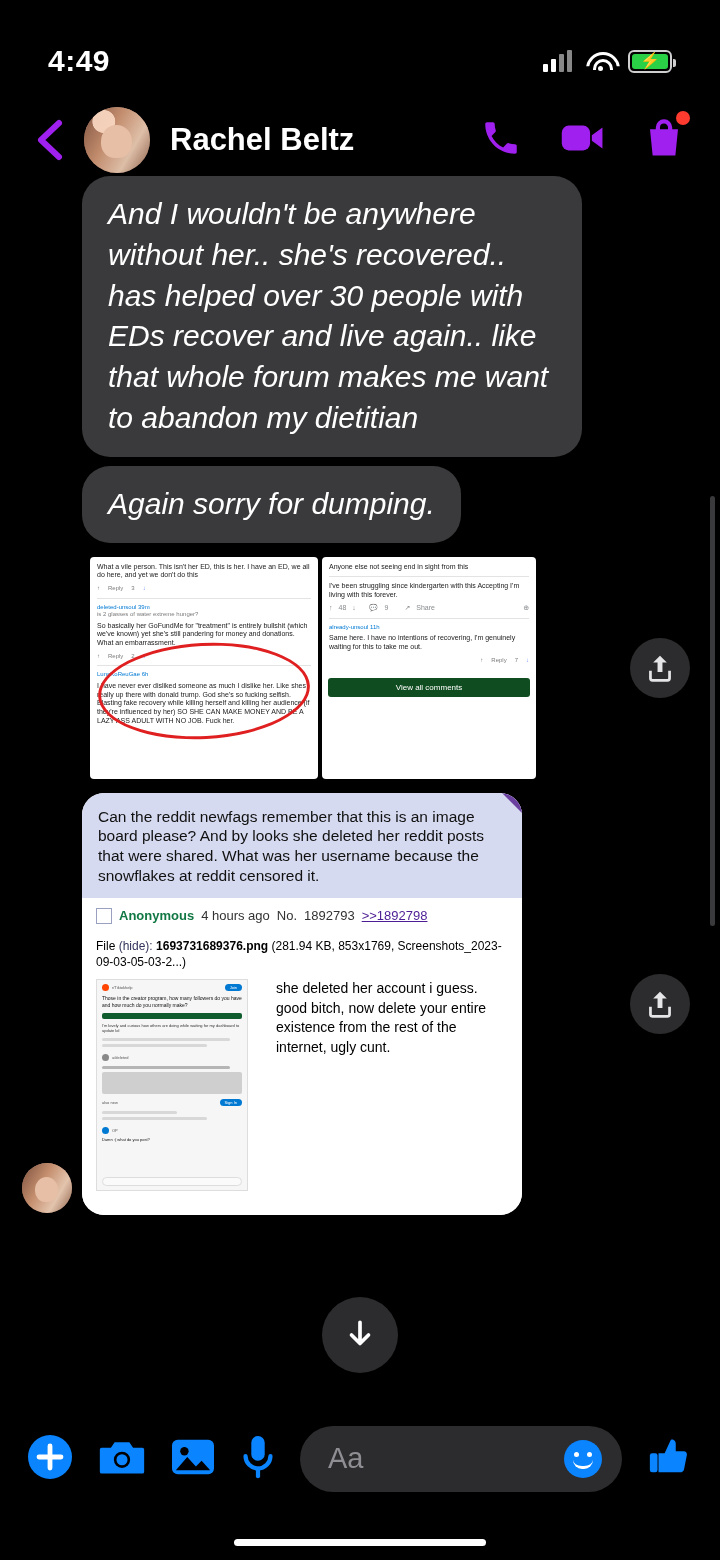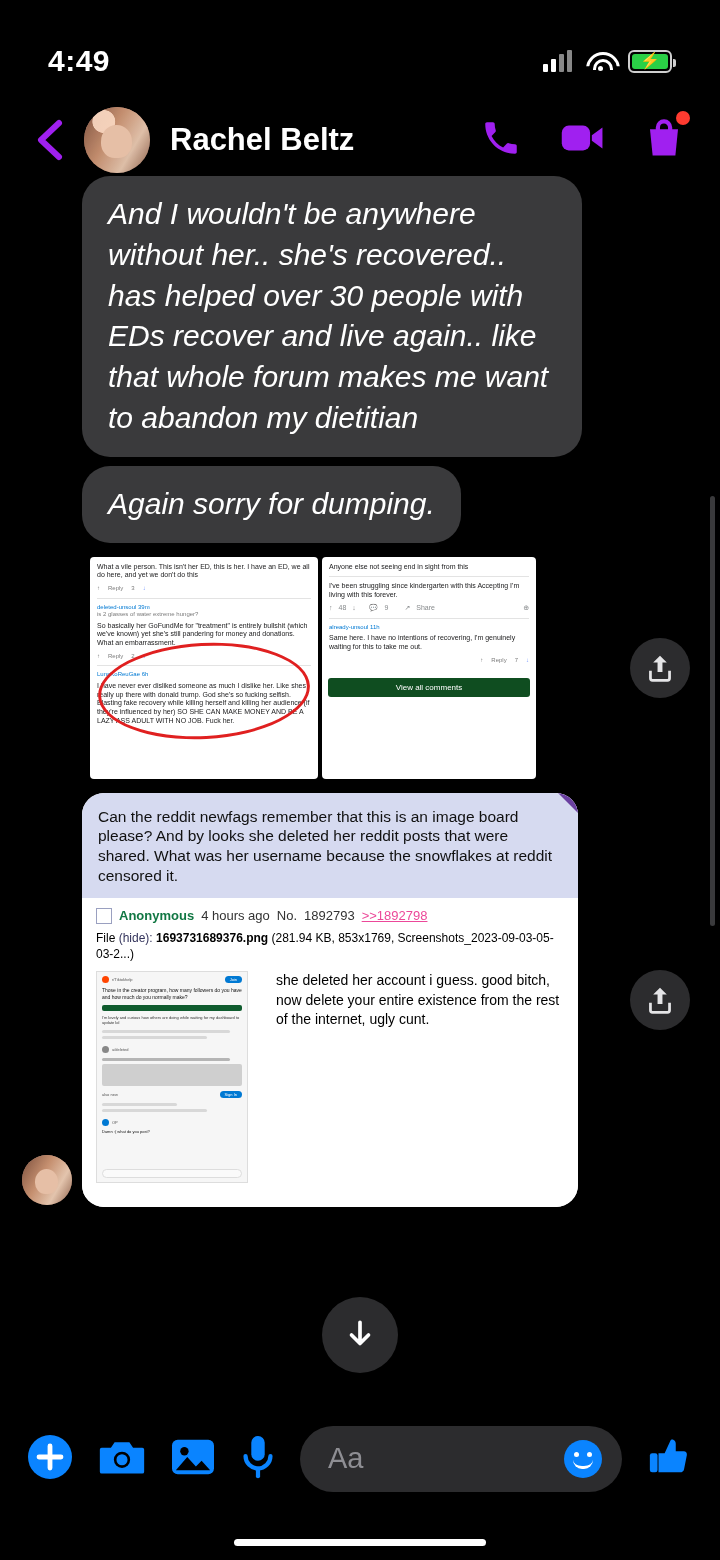--- a/index.html
+++ b/index.html
@@ -278,21 +278,21 @@
     align-items: center;
     justify-content: center;
     margin-left: auto;
     margin-right: 8px;
     cursor: pointer;
     flex: none;
   }
 
   
   .big-shot {
-    width: 496px;
+    width: 440px;
     background: #fff;
     border-radius: 22px;
     overflow: hidden;
     margin-left: 60px;
     position: relative;
   }
   .chan-quote {
     background: #d6daf0;
     padding: 14px 16px 12px;
     font-size: 15.5px;
@@ -306,22 +306,22 @@
     width: 0; height: 0;
     border-left: 20px solid transparent;
     border-top: 20px solid #6a3fa0;
   }
   .chan-post { padding: 10px 14px 24px; background: #fff; }
   .chan-head { display: flex; align-items: center; gap: 7px; font-size: 13px; flex-wrap: wrap; }
   .chan-cb { width: 16px; height: 16px; border: 1px solid #9aa0c0; background:#fff; flex:none; }
   .chan-name { color: #117743; font-weight: bold; }
   .chan-time { color: #333; }
   .chan-no { color: #333; }
-  .chan-link { color: #ec4899; text-decoration: underline; }
-  .chan-file { font-size: 12px; margin-top: 6px; color: #000; line-height: 1.35; }
+  .chan-link { color: #4c1d95; text-decoration: underline; }
+  .chan-file { font-size: 12px; margin-top: 14px; color: #000; line-height: 1.35; }
   .chan-file b { color: #000; }
   .chan-file .hide { color: #34345c; }
   .chan-body { display: flex; gap: 28px; margin-top: 9px; }
   .chan-thumb {
     width: 152px; height: 212px;
     background: #f6f6f6;
     border: 1px solid #ddd;
     overflow: hidden;
     position: relative;
     flex: none;

